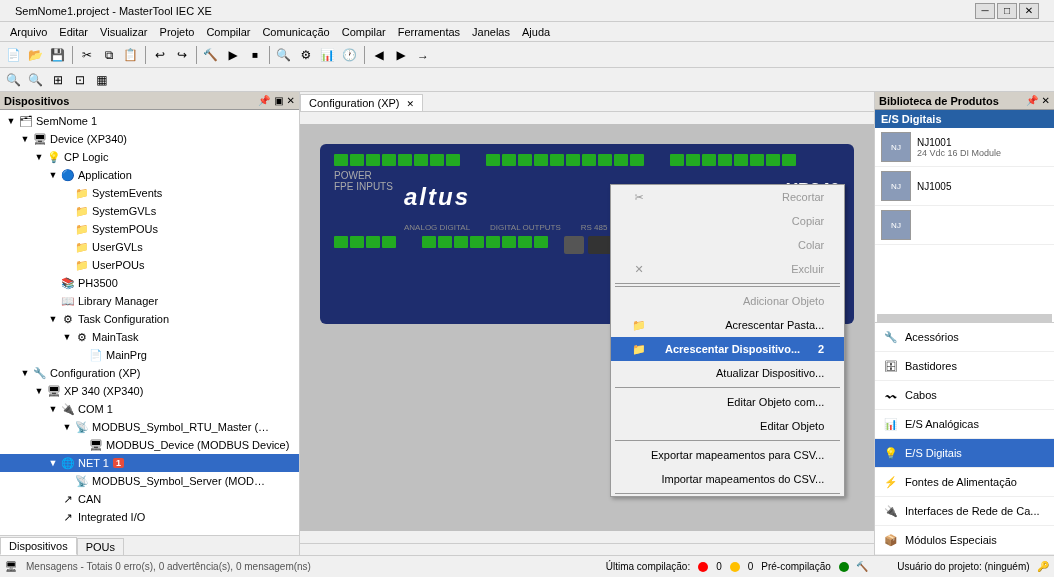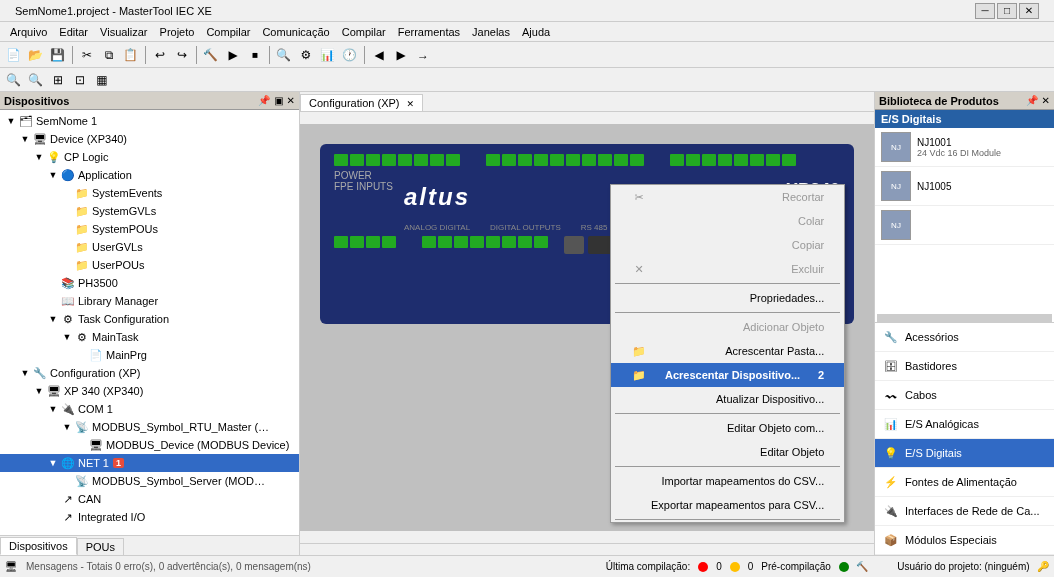--- a/index.html
+++ b/index.html
@@ -404,35 +404,31 @@
         </div>
       </div>
 
       <div class="context-menu" style="left:310px;top:60px;">
         <div class="ctx-item disabled">
           <span class="ctx-icon">✂</span>
           <span>Recortar</span>
         </div>
         <div class="ctx-item disabled">
           <span class="ctx-icon"></span>
+          <span>Copiar</span>
+        </div>
+        <div class="ctx-item disabled">
+          <span class="ctx-icon"></span>
           <span>Colar</span>
-        </div>
-        <div class="ctx-item disabled">
-          <span class="ctx-icon"></span>
-          <span>Copiar</span>
         </div>
         <div class="ctx-item disabled">
           <span class="ctx-icon">✕</span>
           <span>Excluir</span>
         </div>
         <div class="ctx-sep"></div>
-        <div class="ctx-item">
-          <span class="ctx-icon"></span>
-          <span>Propriedades...</span>
-        </div>
         <div class="ctx-sep"></div>
         <div class="ctx-item disabled">
           <span class="ctx-icon"></span>
           <span>Adicionar Objeto</span>
         </div>
         <div class="ctx-item">
           <span class="ctx-icon">📁</span>
           <span>Acrescentar Pasta...</span>
         </div>
         <div class="ctx-item highlighted" style="background:#316AC5;color:white;font-weight:bold;">
@@ -449,25 +445,25 @@
           <span class="ctx-icon"></span>
           <span>Editar Objeto com...</span>
         </div>
         <div class="ctx-item">
           <span class="ctx-icon"></span>
           <span>Editar Objeto</span>
         </div>
         <div class="ctx-sep"></div>
         <div class="ctx-item">
           <span class="ctx-icon"></span>
+          <span>Exportar mapeamentos para CSV...</span>
+        </div>
+        <div class="ctx-item">
+          <span class="ctx-icon"></span>
           <span>Importar mapeamentos do CSV...</span>
-        </div>
-        <div class="ctx-item">
-          <span class="ctx-icon"></span>
-          <span>Exportar mapeamentos para CSV...</span>
         </div>
         <div class="ctx-sep"></div>
 
       </div>
     </div>
 
     <div class="scrollbar-h"></div>
   </div>
 
   <div class="right-panel">

